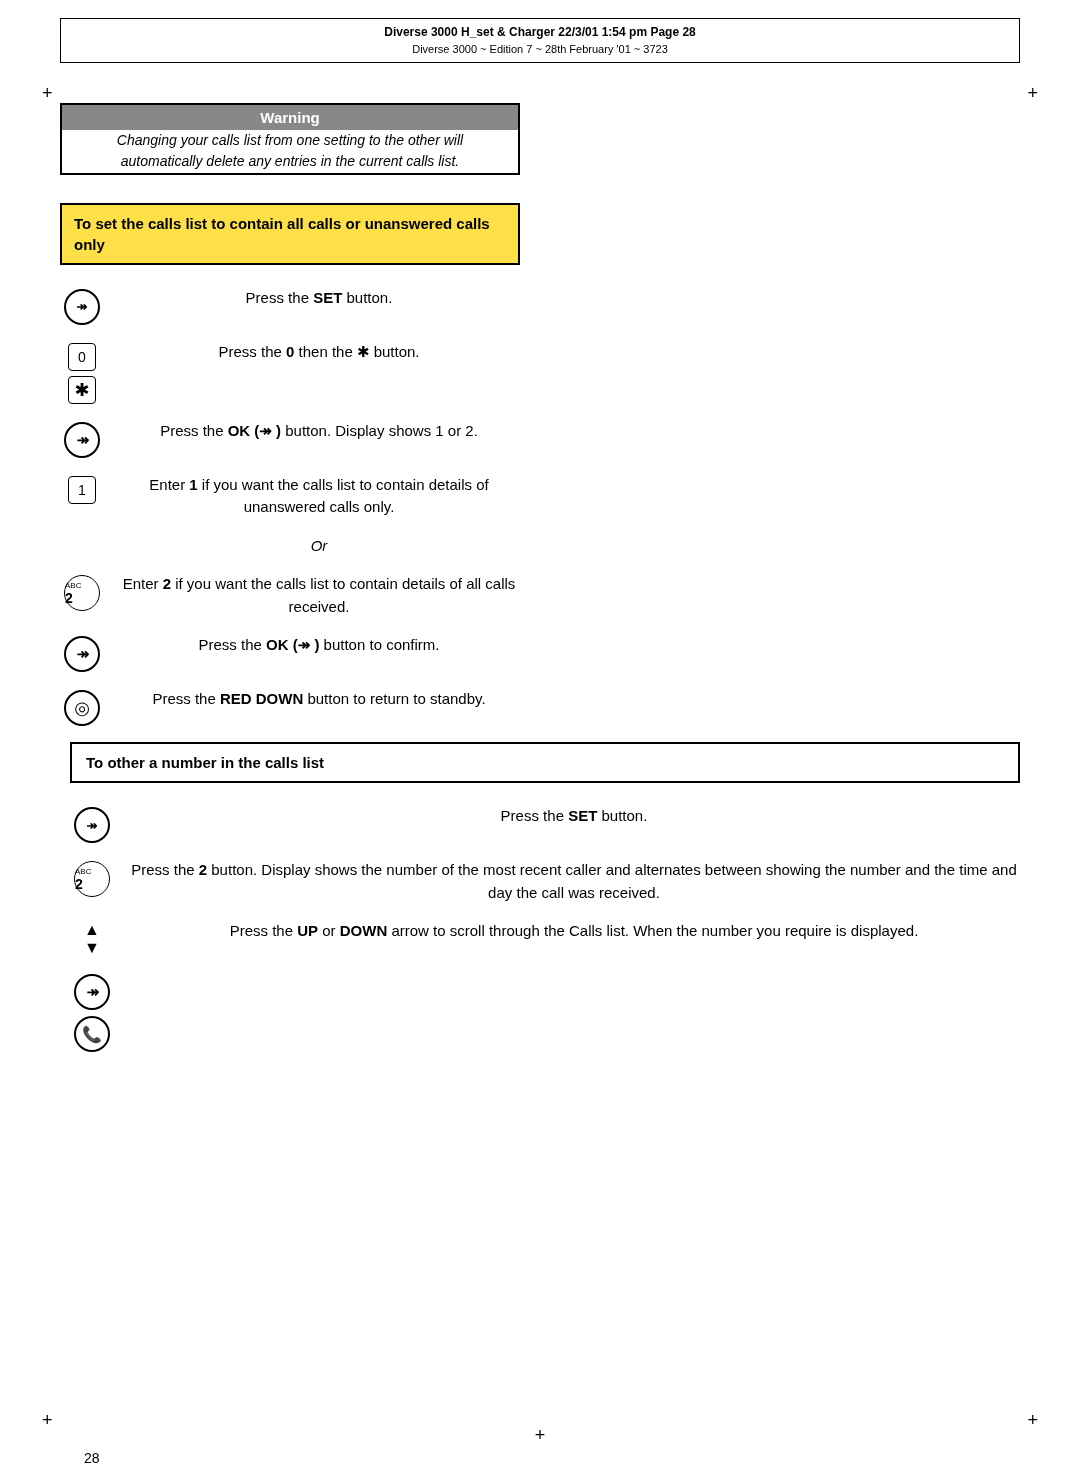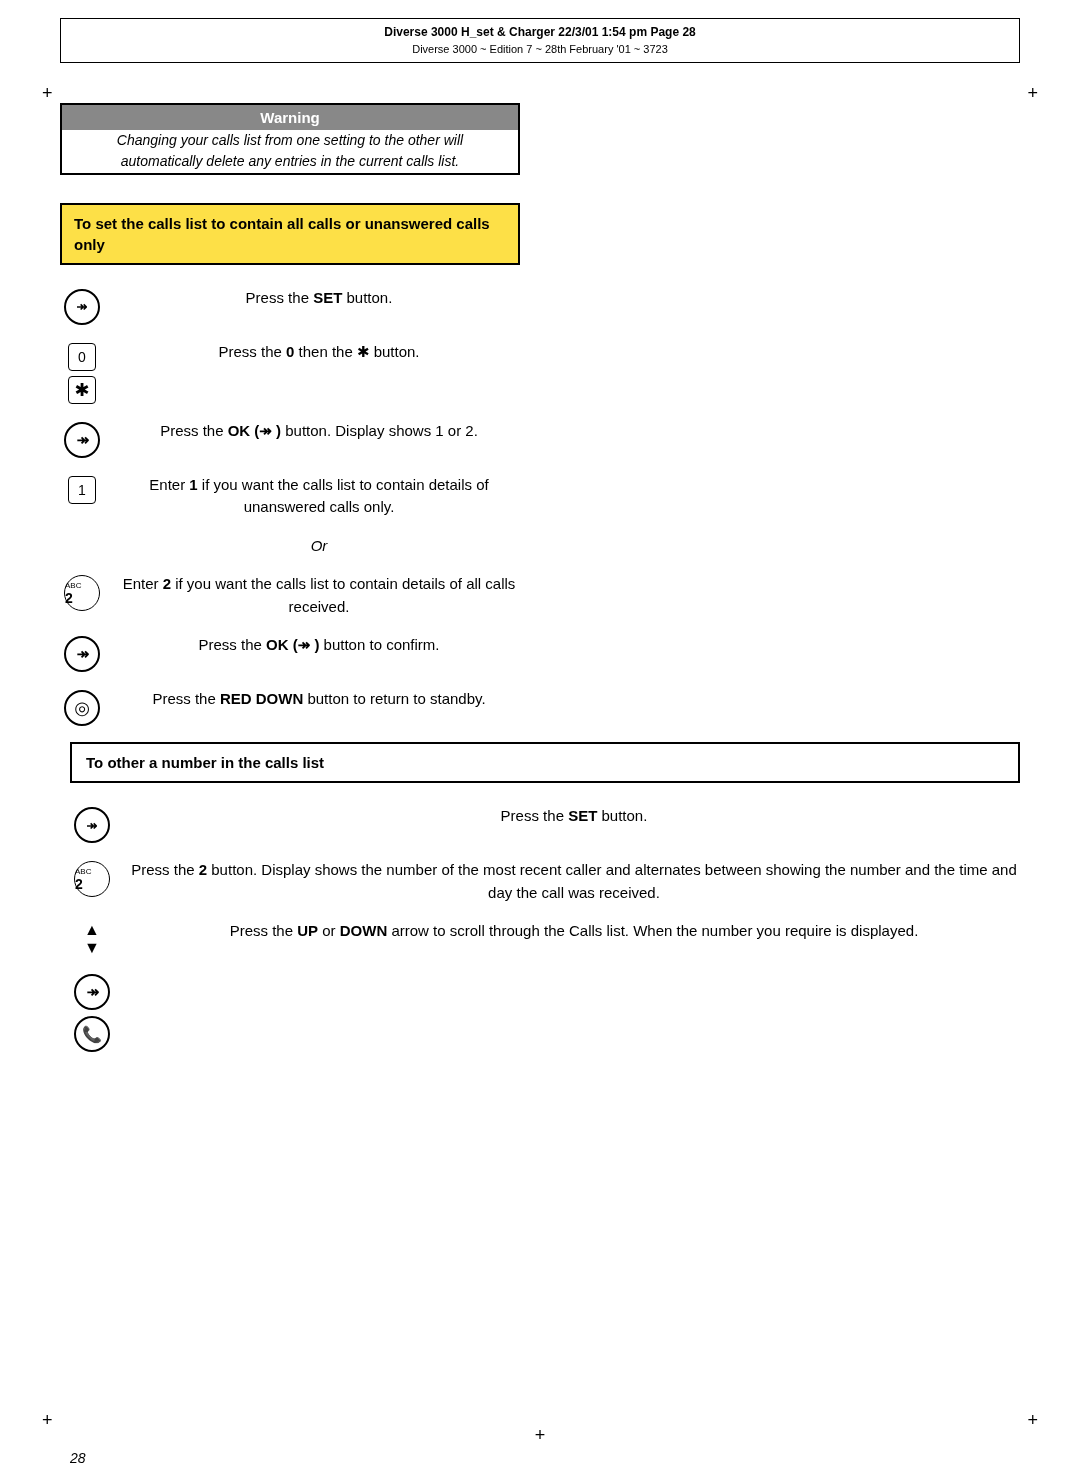--- a/index.html
+++ b/index.html
@@ -239,23 +239,22 @@
       width: 2px;
       background: #000;
       margin: 0 10px;
       align-self: stretch;
     }
 
     
     .page-number {
       position: absolute;
       bottom: 30px;
-      left: 70px;
+      left: 84px;
       font-size: 14px;
-      font-style: italic;
     }
 
     
     .cross {
       position: absolute;
       font-size: 18px;
       color: #000;
       font-weight: 300;
     }
     .cross-tl { top: 65px; left: 42px; }

